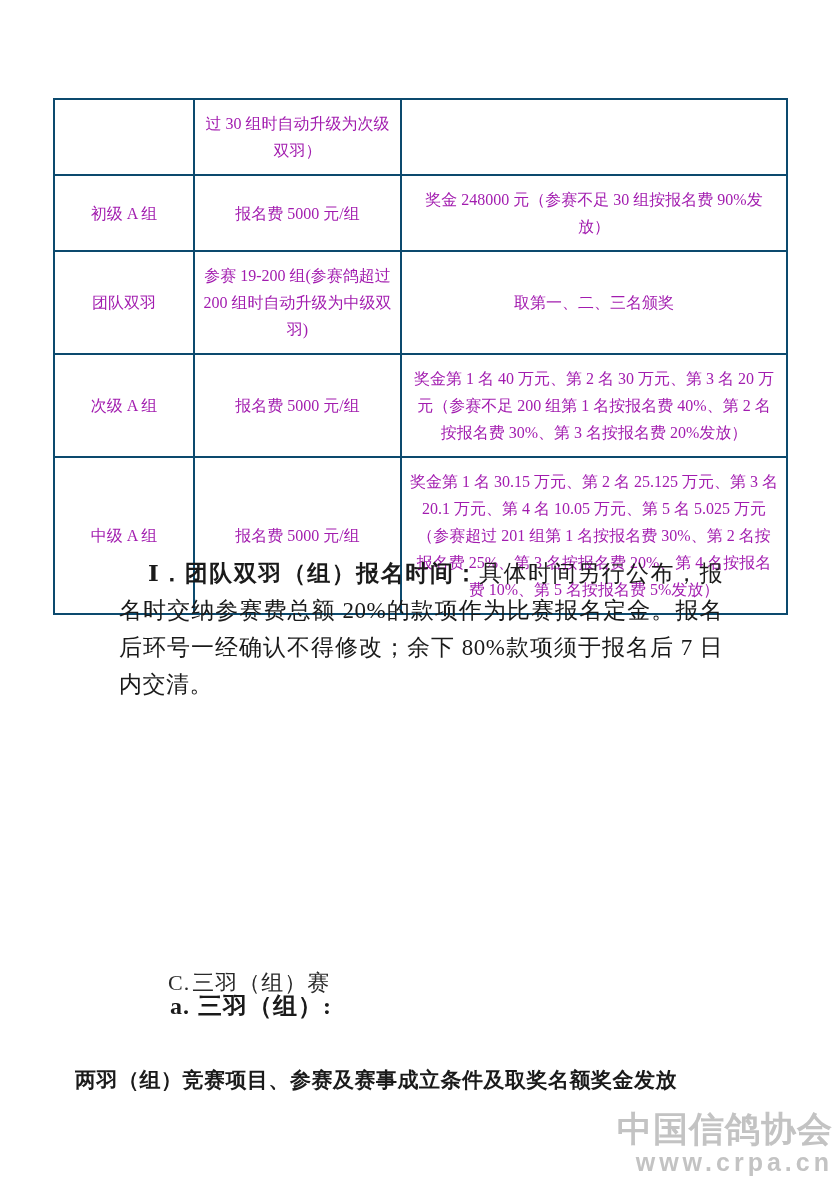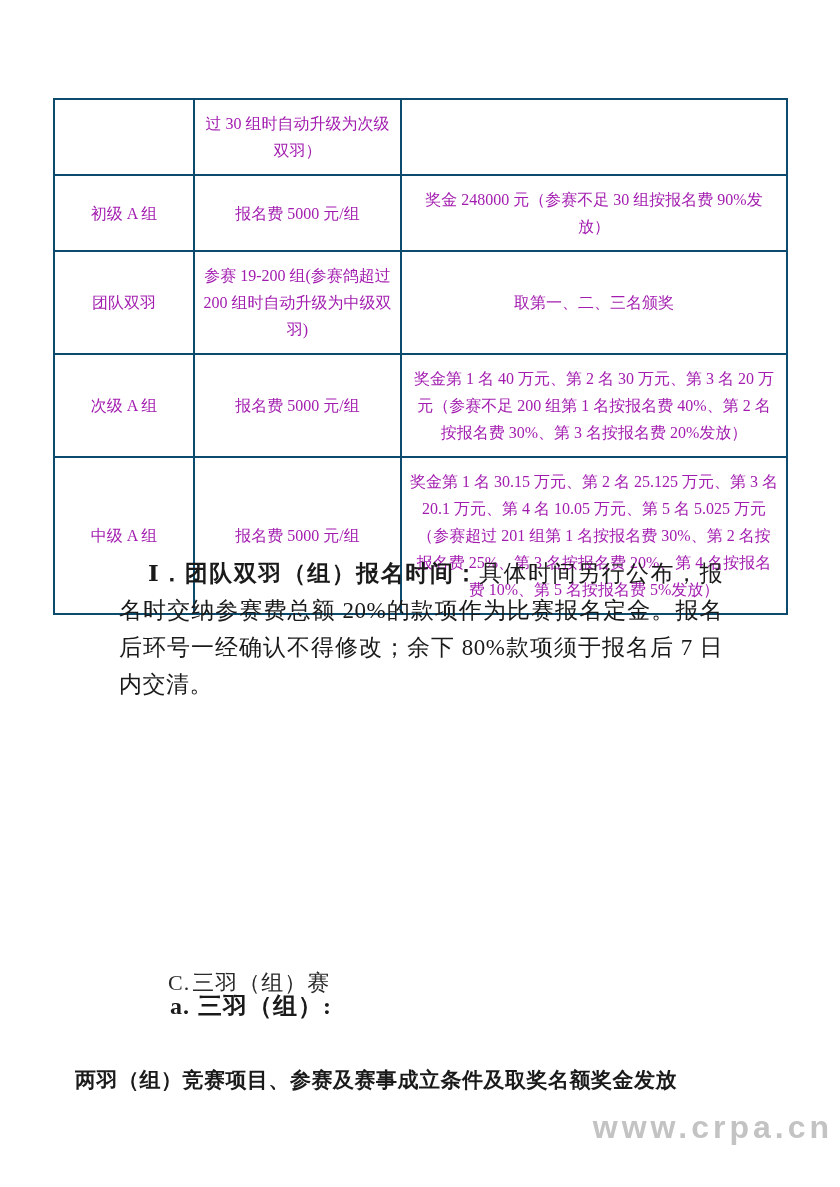--- a/index.html
+++ b/index.html
@@ -71,21 +71,21 @@
   .watermark {
     position: absolute; right: 7px; top: 1110px;
     text-align: right;
     font-family: "Liberation Sans", "DejaVu Sans", sans-serif;
     line-height: 1.1;
   }
   .wm-name {
     font-size: 35px; font-weight: bold; letter-spacing: 1px;
   }
   .wm-url {
-    font-size: 32px; letter-spacing: 4px; font-weight: bold;
+    font-size: 25px; letter-spacing: 4px; font-weight: bold;
   }
 </style>
 </head>
 <body>
 
 <div class="page">
 
   <table class="fee-table">
     <colgroup>
         <col class="c1">
@@ -129,16 +129,17 @@
     <span class="label">C.</span><span>三羽（组）赛</span>
   </div>
 
   <div class="heading-a">
     <span class="label">a.</span><span>三羽（组）:</span>
   </div>
 
   <div class="bold-line">两羽（组）竞赛项目、参赛及赛事成立条件及取奖名额奖金发放</div>
 
   <div class="watermark">
+    <div class="wm-name" style="color: rgb(195, 195, 195);">中国信鸽协会</div>
     <div class="wm-url" style="color: rgb(195, 195, 195);">www.crpa.cn</div>
   </div>
 
 </div>
 
 </body></html>

